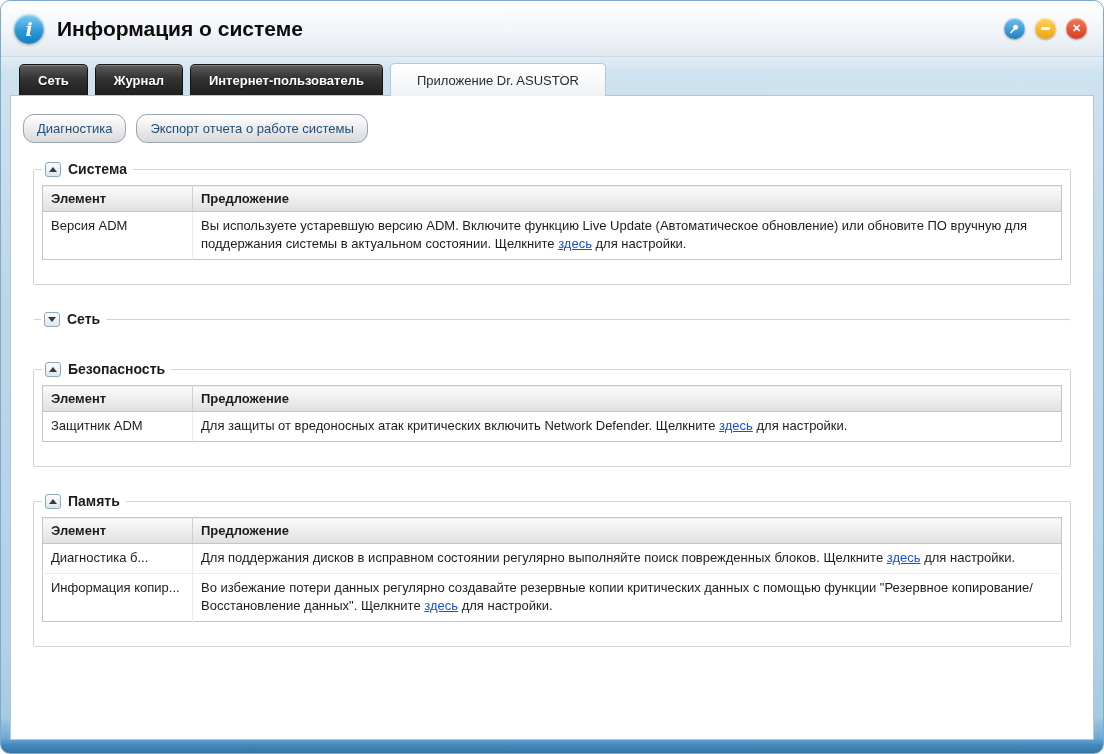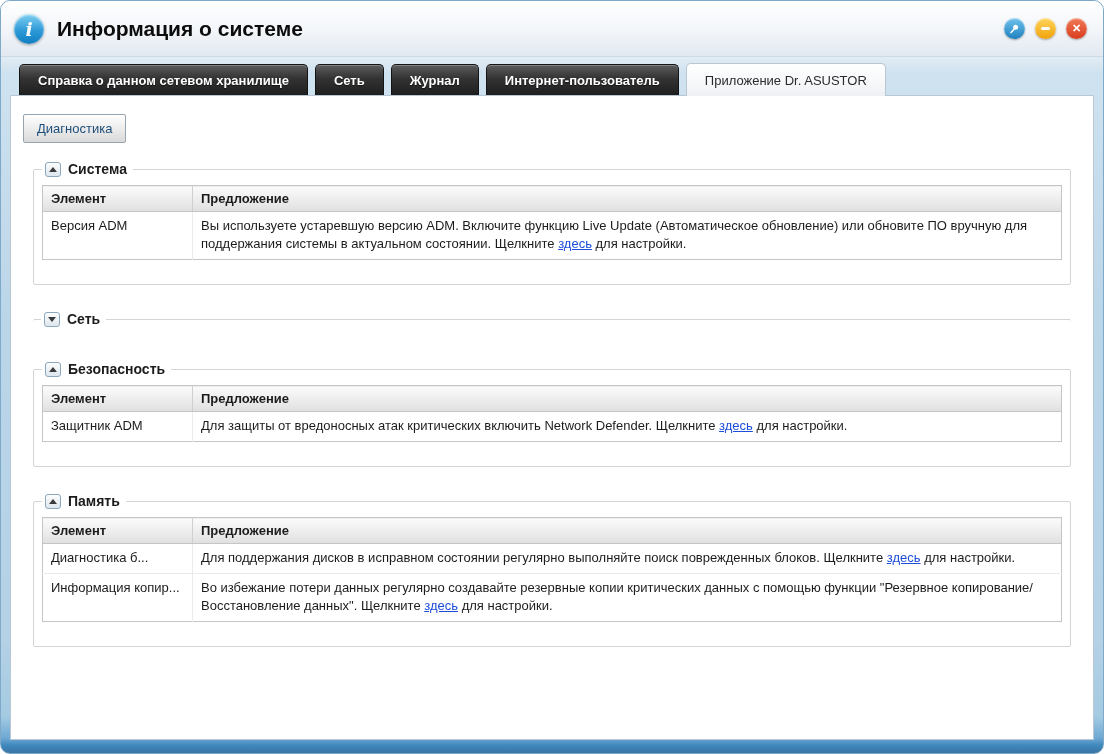--- a/index.html
+++ b/index.html
@@ -50,37 +50,37 @@
   .tab {
     height:31px; padding:0 18px; display:flex; align-items:center;
     border-radius:5px 5px 0 0; cursor:pointer; white-space:nowrap;
     background:linear-gradient(180deg,#5c5c5c 0%,#333333 45%,#1f1f1f 100%);
     border:1px solid #141414; border-bottom:none;
     box-shadow:inset 0 1px 0 rgba(255,255,255,.25);
     color:#ffffff; font-size:13px; font-weight:bold;
     text-shadow:0 1px 1px rgba(0,0,0,.6);
   }
   .tab.active {
-    position:relative; z-index:5; height:33px; margin-bottom:-1px; padding:0 18px;
+    position:relative; z-index:5; height:33px; margin-bottom:-1px; padding:0 26px;
     background:linear-gradient(180deg,#ffffff 0%,#f4f6f8 70%,#eef1f4 100%);
     border:1px solid #b9c7d2; border-bottom:none;
     color:#2b2b2b; font-weight:normal; text-shadow:none;
   }
 
   
   .content {
     position:absolute; top:94px; left:9px; right:9px; bottom:13px;
     background:#ffffff; border:1px solid #b9c7d2;
     padding:16px 12px; overflow:hidden;
   }
   .toolbar { display:flex; gap:10px; margin:2px 0 18px 0; }
   .btn {
     font-family:"Liberation Sans", sans-serif; font-size:13px; color:#1e4e79;
     background:linear-gradient(180deg,#ffffff 0%,#ececec 50%,#d9d9d9 100%);
-    border:1px solid #96a4b0; border-radius:2px; padding:6px 13px; cursor:pointer;
+    border:1px solid #96a4b0; border-radius:11px; padding:6px 13px; cursor:pointer;
     box-shadow:inset 0 1px 0 rgba(255,255,255,.9);
   }
 
   
   fieldset.section {
     border:1px solid #d4d4d4; border-radius:2px;
     margin:0 10px 26px 10px; padding:4px 8px 24px 8px;
   }
   fieldset.section.collapsed { border:none; border-top:1px solid #d4d4d4; padding-bottom:0; margin-bottom:30px; }
   fieldset.section legend {
@@ -126,31 +126,31 @@
       <div class="ctrl min">
         <span class="min-bar"></span>
       </div>
       <div class="ctrl close">
         <span>✕</span>
       </div>
     </div>
   </div>
 
   <div class="tabbar">
-    <div class="tab">Справка о данном сетевом хранилище</div>
     <div class="tab">Сеть</div>
     <div class="tab">Журнал</div>
     <div class="tab">Интернет-пользователь</div>
     <div class="tab active">Приложение Dr. ASUSTOR</div>
   </div>
 
   <div class="content">
 
     <div class="toolbar">
       <button class="btn">Диагностика</button>
+      <button class="btn">Экспорт отчета о работе системы</button>
     </div>
 
     <fieldset class="section">
       <legend>
         <span class="toggle">
             <span class="arr-up"></span>
           </span>
         <span>Система</span>
       </legend>
       <table class="grid">

